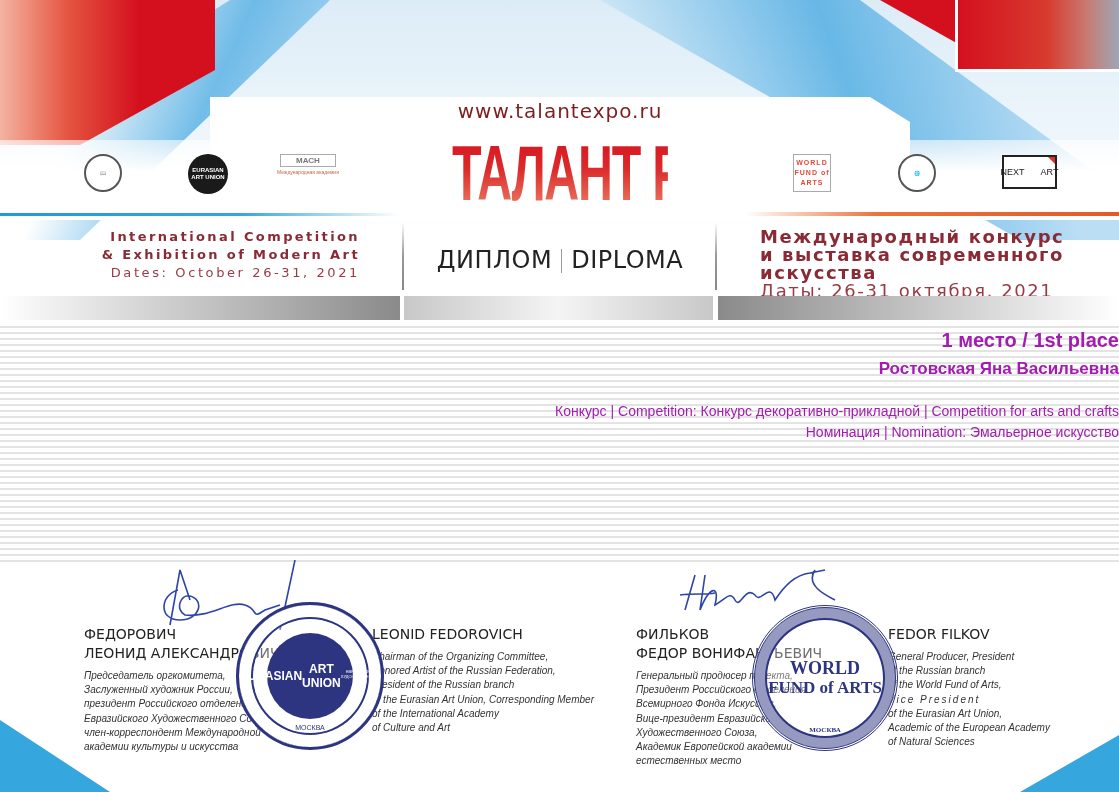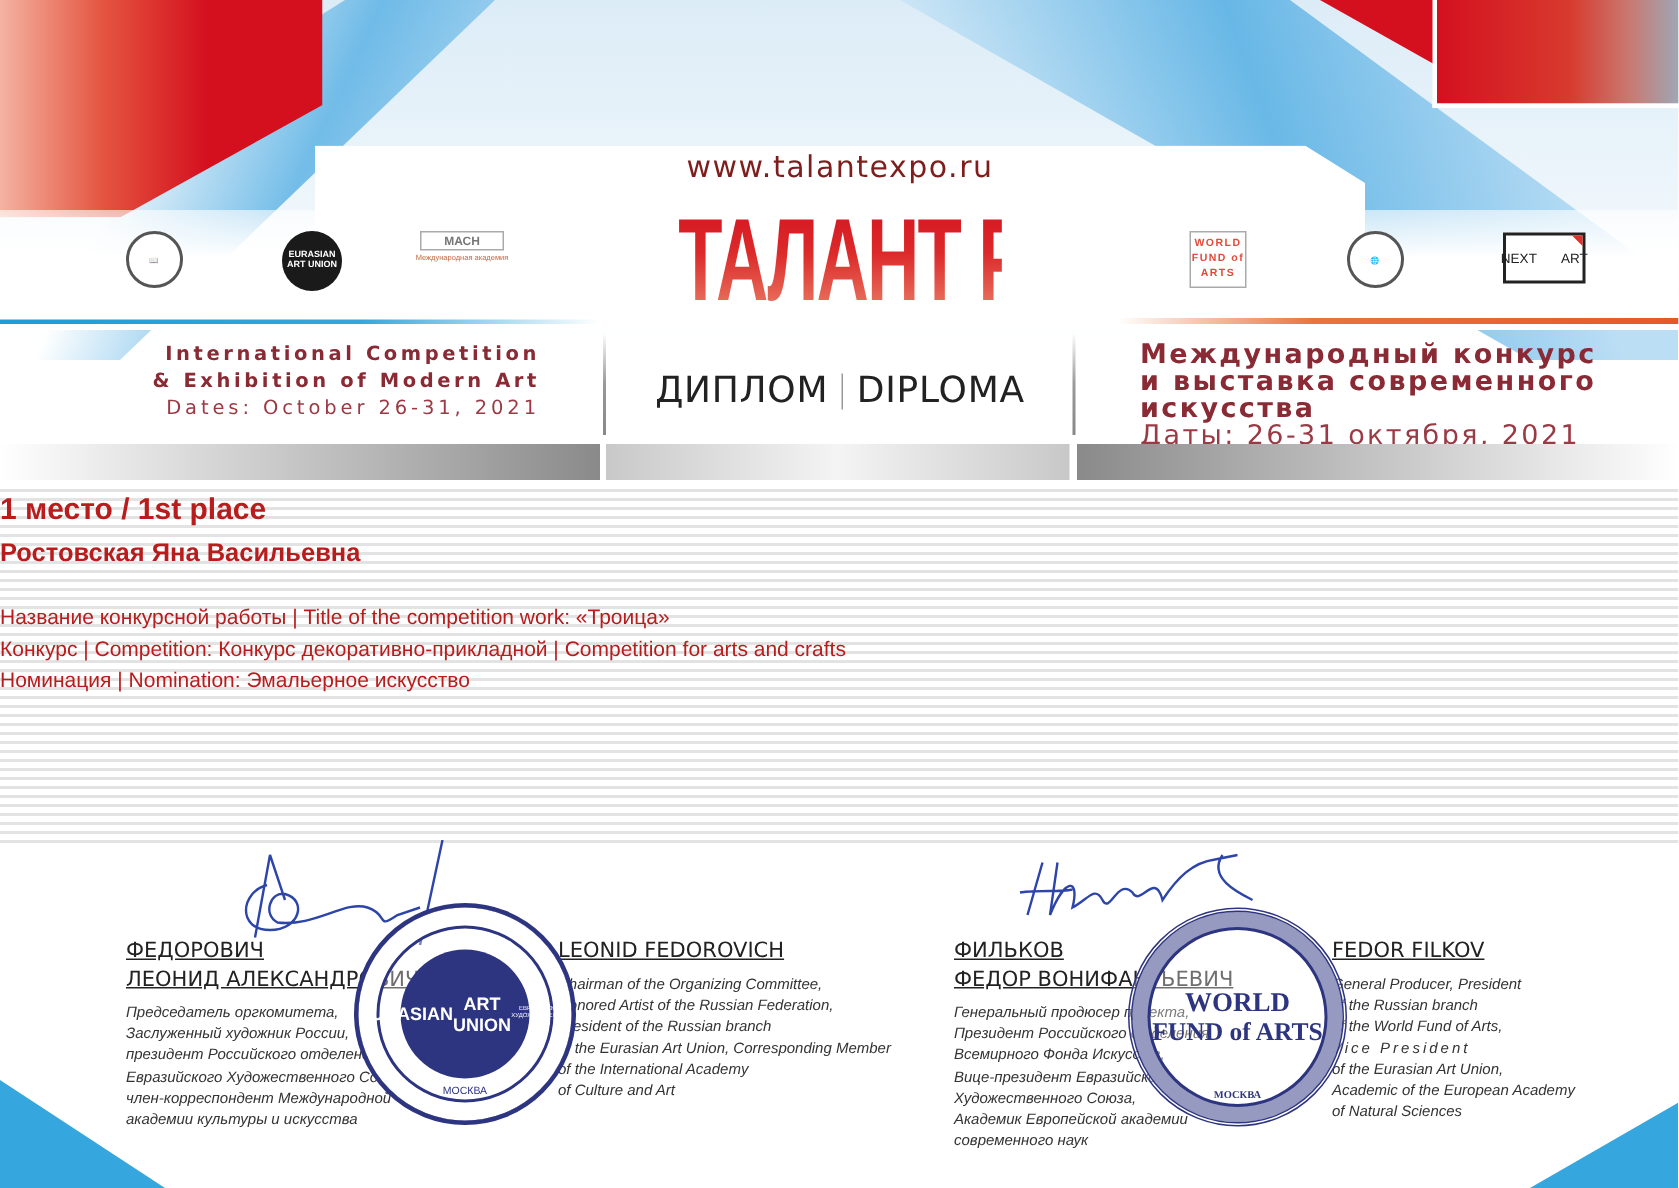--- a/index.html
+++ b/index.html
@@ -31,26 +31,26 @@
   .intl{right:759px;top:228px;text-align:right;color:#8a2a34;font-size:13px;line-height:18px;letter-spacing:2.4px;font-family:"DejaVu Sans",sans-serif;}
   .intl .b{font-weight:bold;}
   .intl .d{color:#9a3a44;letter-spacing:2.6px;}
   .ru{left:760px;top:228px;color:#8a2a34;font-size:18px;line-height:18px;letter-spacing:1.6px;font-family:"DejaVu Sans",sans-serif;}
   .ru .b{font-weight:bold;}
   .ru .d{color:#9a3a44;}
   .diploma{left:405px;width:310px;top:246px;text-align:center;font-size:24px;color:#222;font-family:"DejaVu Sans",sans-serif;letter-spacing:0.5px;}
   .diploma .sep{display:inline-block;width:1px;height:24px;background:#999;vertical-align:middle;margin:0 9px;}
   .gbar{top:296px;height:24px;}
   .stripes{left:0;top:322px;width:1119px;height:240px;background:repeating-linear-gradient(180deg,#ffffff 0px,#ffffff 4px,#e3e3e3 4px,#e3e3e3 6px);}
-  .center{left:0;width:1119px;text-align:left;color:#b91c1c;}
+  .center{left:0;width:1119px;text-align:right;color:#a21caf;}
   .place{top:329px;font-size:20px;font-weight:bold;}
   .name{top:359px;font-size:17px;font-weight:bold;}
   .info{top:401px;font-size:14px;line-height:21px;}
   .sigblock{top:625px;}
-  .signame{font-size:14px;color:#222;line-height:19px;font-family:"DejaVu Sans",sans-serif;text-decoration:underline;}
+  .signame{font-size:14px;color:#222;line-height:19px;font-family:"DejaVu Sans",sans-serif;}
   .sigdesc{font-size:10px;font-style:italic;color:#333;line-height:14.2px;margin-top:6px;}
   .stamp{border-radius:50%;display:flex;align-items:center;justify-content:center;flex-direction:column;text-align:center;}
   .stamp-eau{left:236px;top:602px;width:142px;height:142px;border:3px solid #2d3480;box-shadow:inset 0 0 0 12px #fff,inset 0 0 0 14px #2d3480;background:rgba(255,255,255,0.35);}
   .stamp-eau .inner{width:86px;height:86px;border-radius:50%;background:#2d3480;color:#fff;display:flex;flex-direction:row;align-items:center;justify-content:center;font-weight:bold;font-size:12px;line-height:14px;}
   .stamp-eau .inner small{font-size:4px;line-height:5px;font-weight:normal;}
   .stamp-wfa{left:752px;top:605px;width:140px;height:140px;border:3px double #2d3480;box-shadow:inset 0 0 0 10px rgba(255,255,255,0.5),inset 0 0 0 12px #2d3480;background:rgba(255,255,255,0.35);color:#2d3480;font-family:"Liberation Serif",serif;font-weight:bold;}
   .stamp-wfa .w1{font-size:18px;line-height:20px;}
   .stamp-wfa .w2{font-size:17px;line-height:20px;}
   .stamp-ring{font-size:7px;color:#2d3480;position:absolute;}
   .sig{stroke:#2d44a8;fill:none;stroke-width:1.6;}
@@ -125,21 +125,20 @@
 
 <div class="abs gbar" style="left:0;width:400px;background:linear-gradient(90deg,#ffffff,#8a8a8a);"></div>
 <div class="abs gbar" style="left:404px;width:309px;background:linear-gradient(90deg,#c8c8c8,#f4f4f4 50%,#c8c8c8);"></div>
 <div class="abs gbar" style="left:718px;width:401px;background:linear-gradient(90deg,#8a8a8a,#ffffff);"></div>
 
 <div class="abs stripes"></div>
 
 <div class="abs center place">1 место / 1st place</div>
 <div class="abs center name">Ростовская Яна Васильевна</div>
 <div class="abs center info">
-  <div>Название конкурсной работы | Title of the competition work: «Троица»</div>
   <div>Конкурс | Competition: Конкурс декоративно-прикладной | Competition for arts and crafts</div>
   <div>Номинация | Nomination: Эмальерное искусство</div>
 </div>
 
 <svg class="abs" style="left:150px;top:560px;" width="160" height="80">
   <path class="sig" d="M20 65 L30 10 L40 40 M28 30 C10 35 8 60 30 60 C50 60 55 40 40 36 C30 34 25 50 35 55 C60 58 80 40 95 45 C110 50 100 60 115 50 L130 45 M145 0 L130 70"></path>
 </svg>
 <div class="abs sigblock" style="left:84px;">
   <div class="signame">ФЕДОРОВИЧ</div>
   <div class="signame">ЛЕОНИД АЛЕКСАНДРОВИЧ</div>
@@ -178,21 +177,21 @@
 <div class="abs sigblock" style="left:636px;">
   <div class="signame">ФИЛЬКОВ</div>
   <div class="signame">ФЕДОР ВОНИФАНТЬЕВИЧ</div>
   <div class="sigdesc">
     <div>Генеральный продюсер проекта,</div>
     <div>Президент Российского отделения</div>
     <div>Всемирного Фонда Искусств,</div>
     <div>Вице-президент Евразийского</div>
     <div>Художественного Союза,</div>
     <div>Академик Европейской академии</div>
-    <div>современного наук</div>
+    <div>естественных место</div>
   </div>
 </div>
 <div class="abs sigblock" style="left:888px;">
   <div class="signame">FEDOR FILKOV</div>
   <div class="sigdesc">
     <div>General Producer, President</div>
     <div>of the Russian branch</div>
     <div>of the World Fund of Arts,</div>
     <div style="letter-spacing:2px;">Vice President</div>
     <div>of the Eurasian Art Union,</div>

